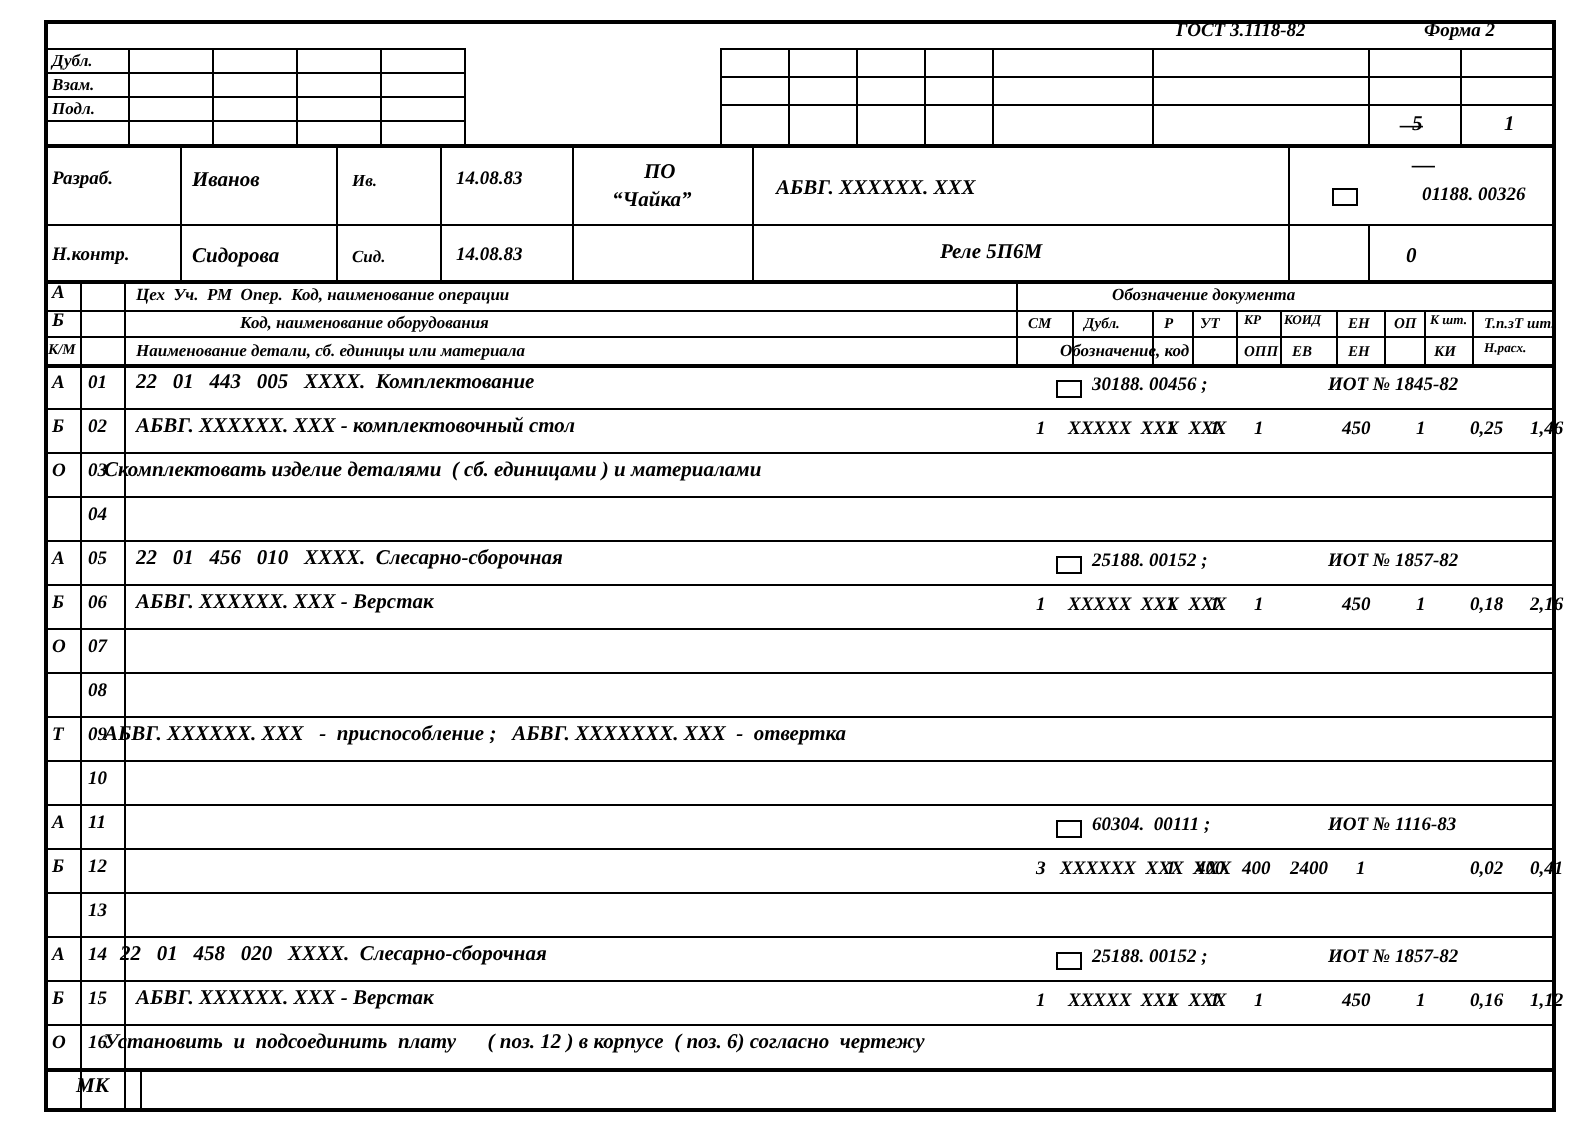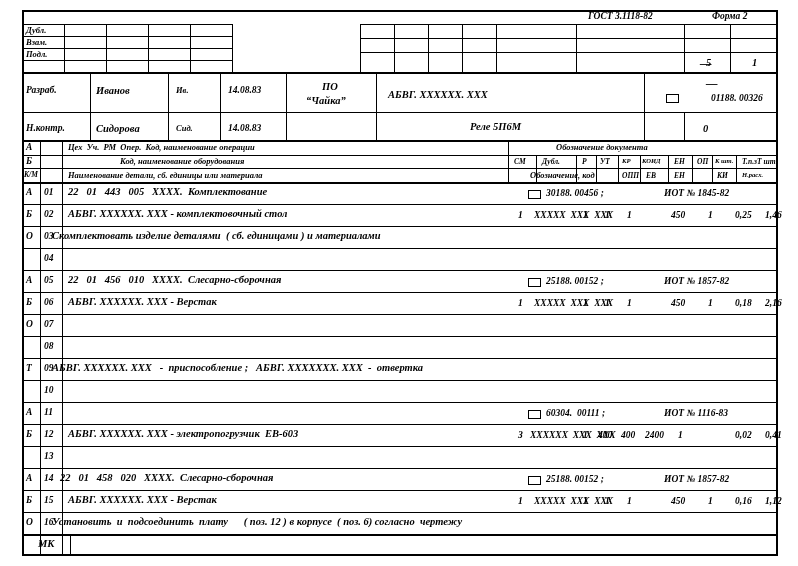--- a/index.html
+++ b/index.html
@@ -223,21 +223,20 @@
   <div class="t s10" style="left:68px;top:385px;"></div>
 
   <div class="t s9 ctr" style="left:26px;top:408px;">А</div>
   <div class="t s9" style="left:44px;top:408px;">11</div>
   <div class="doc-sq" style="left:528px;top:410px;"></div>
   <div class="t s9" style="left:546px;top:409px;">60304.  00111 ;</div>
   <div class="t s9" style="left:664px;top:409px;">ИОТ № 1116-83</div>
 
   <div class="t s9 ctr" style="left:26px;top:430px;">Б</div>
   <div class="t s9" style="left:44px;top:430px;">12</div>
-  <div class="t s10" style="left:68px;top:429px;">АБВГ. ХХХХХХ. ХХХ - электропогрузчик  ЕВ-603</div>
   <div class="t s9" style="left:518px;top:431px;">З</div>
   <div class="t s9" style="left:530px;top:431px;">ХХХХХХ  ХХХ  ХХХ</div>
   <div class="t s9" style="left:583px;top:431px;">1</div>
   <div class="t s9" style="left:598px;top:431px;">400</div>
   <div class="t s9" style="left:621px;top:431px;">400</div>
   <div class="t s9" style="left:645px;top:431px;">2400</div>
   <div class="t s9" style="left:678px;top:431px;">1</div>
   <div class="t s9" style="left:708px;top:431px;"></div>
   <div class="t s9" style="left:735px;top:431px;">0,02</div>
   <div class="t s9" style="left:765px;top:431px;">0,41</div>

